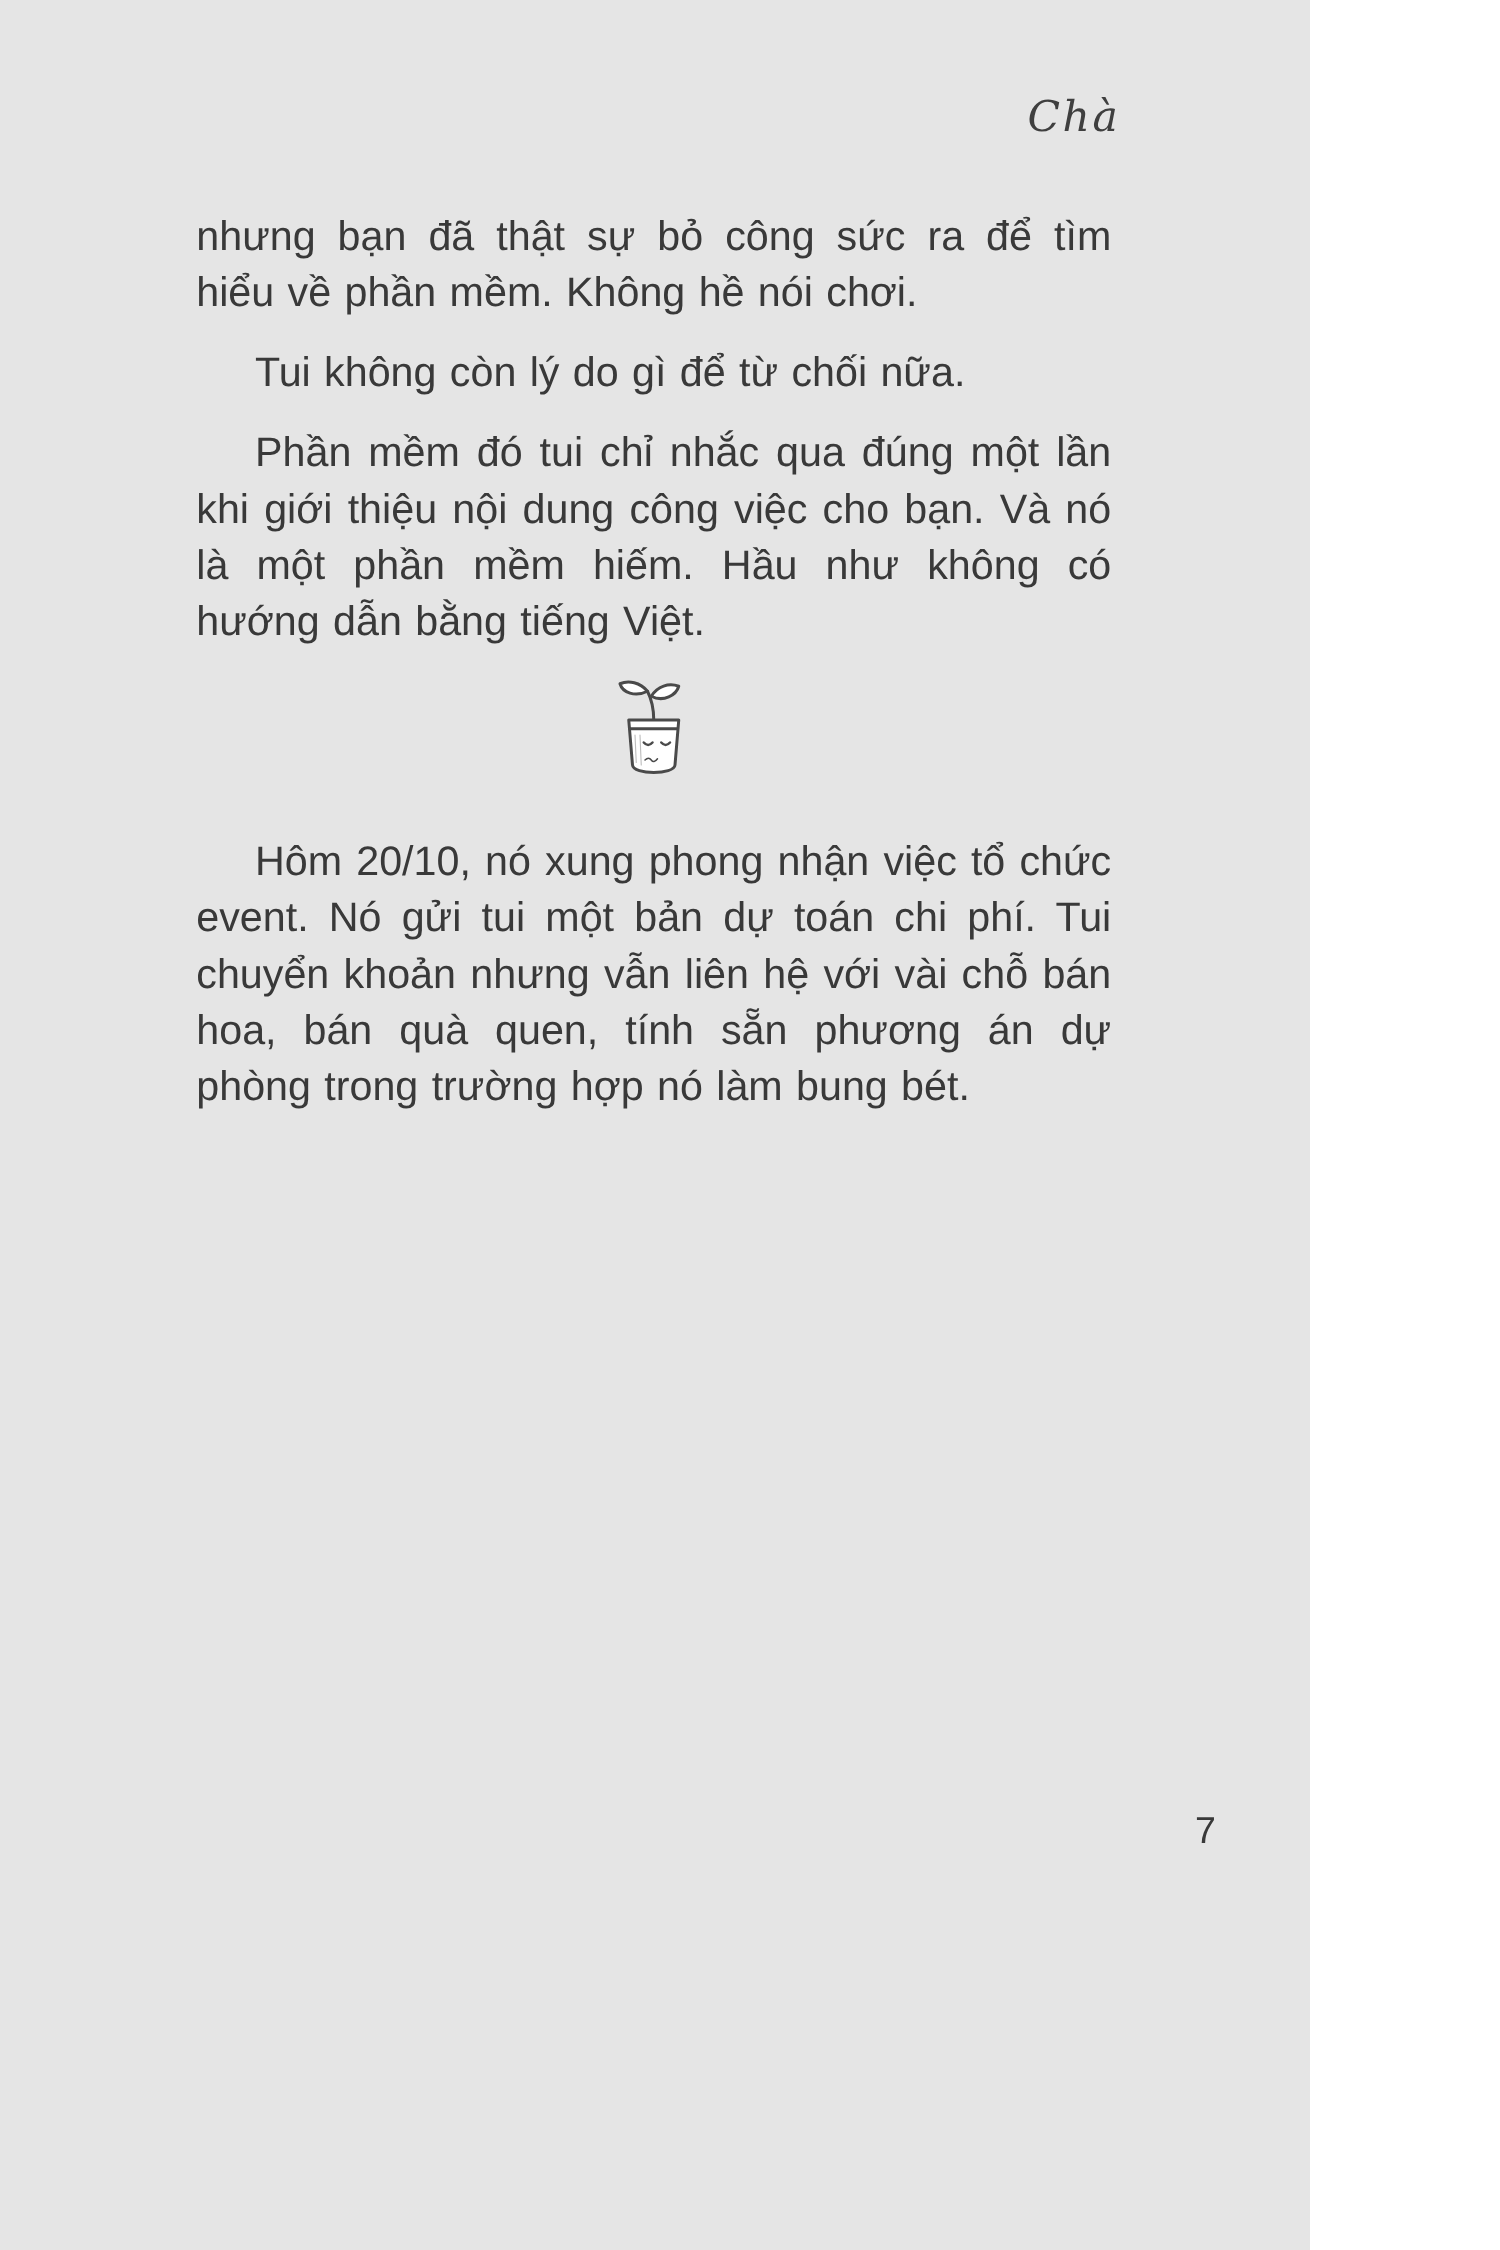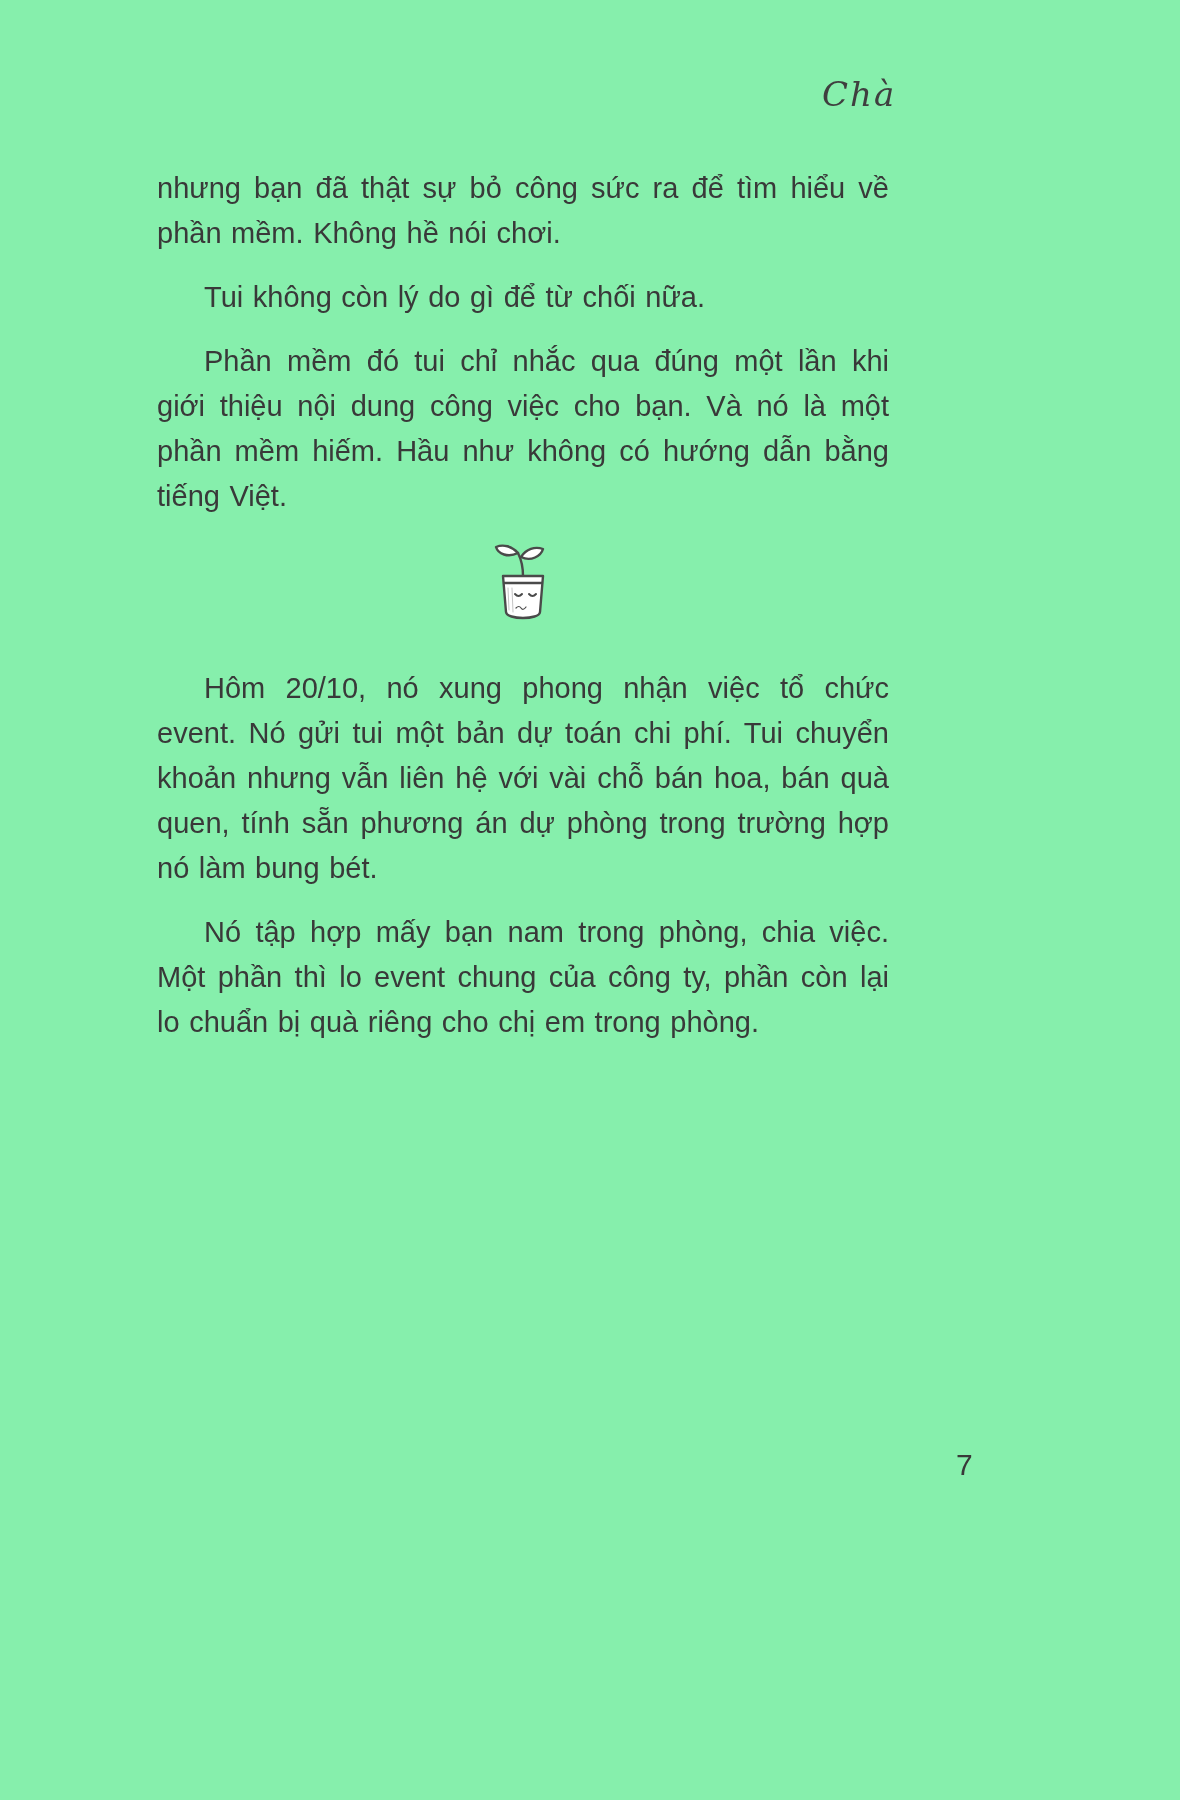--- a/index.html
+++ b/index.html
@@ -5,43 +5,43 @@
   * { margin: 0; padding: 0; box-sizing: border-box; }
   html, body {
     width: 1200px;
     height: 1800px;
     background: #ffffff;
     font-family: "Liberation Sans", sans-serif;
     overflow: hidden;
   }
   .page {
     position: relative;
-    width: 1180px;
+    width: 1048px;
     height: 1800px;
-    background: #86efac;
+    background: #e5e5e5;
   }
   .running-header {
     position: absolute;
     top: 74px;
     left: 822px;
     width: 70px;
     font-family: "DejaVu Serif", serif;
     font-style: italic;
     font-size: 34px;
     letter-spacing: 2px;
     color: #3f3f3f;
   }
   .content {
     position: absolute;
     top: 166px;
     left: 157px;
     width: 732px;
   }
   .content p {
-    font-size: 29px;
+    font-size: 33px;
     line-height: 45px;
     color: #393939;
     text-align: justify;
     margin: 0 0 19px 0;
     word-spacing: 1.5px;
   }
   .content p.indent {
     text-indent: 47px;
   }
   .divider {
@@ -91,19 +91,18 @@
           <path d="M47 56 q3.5 4 7 0" stroke-width="2"></path>
 
           <path d="M34 70 q3 -3 5 0 q2 3 5 -1" stroke-width="1.2"></path>
 
           <path d="M26 50 L27 72 M30 50 L31 74" stroke-width="0.9" stroke="#bdbdbd"></path>
         </svg>
       </span>
     </div>
 
     <p class="indent">Hôm 20/10, nó xung phong nhận việc tổ chức event. Nó gửi tui một bản dự toán chi phí. Tui chuyển khoản nhưng vẫn liên hệ với vài chỗ bán hoa, bán quà quen, tính sẵn phương án dự phòng trong trường hợp nó làm bung bét.</p>
-    <p class="indent">Nó tập hợp mấy bạn nam trong phòng, chia việc. Một phần thì lo event chung của công ty, phần còn lại lo chuẩn bị quà riêng cho chị em trong phòng.</p>
 
   </div>
 
   <div class="page-number">7</div>
 
 </div>
 
 </body></html>

